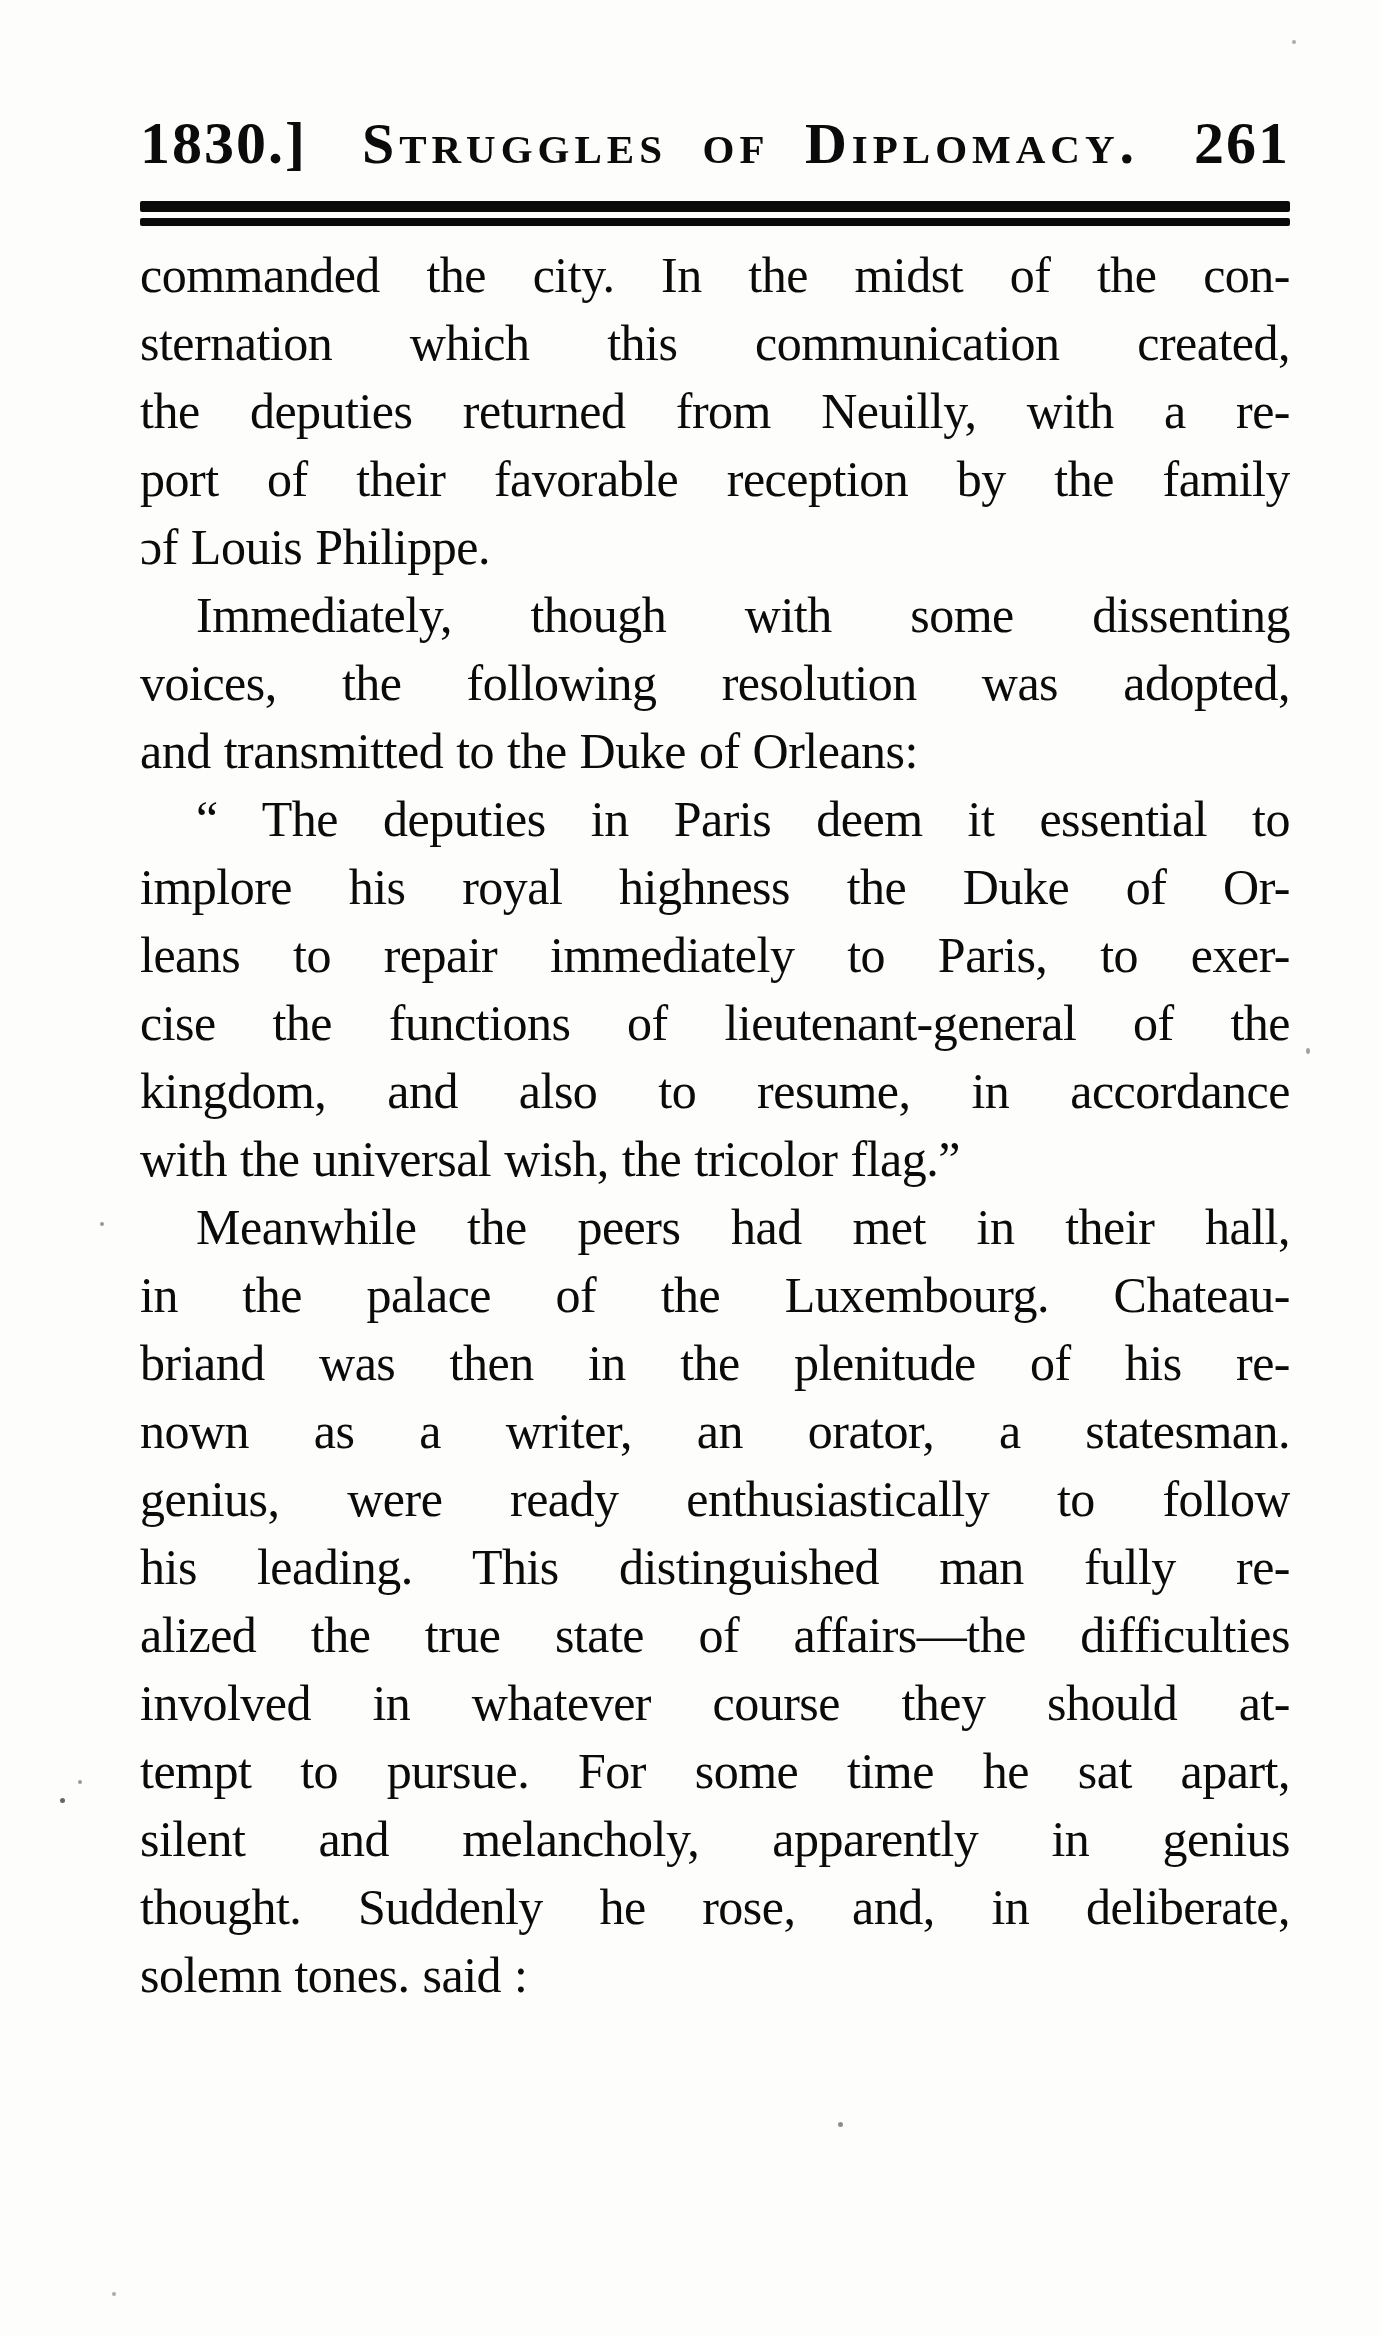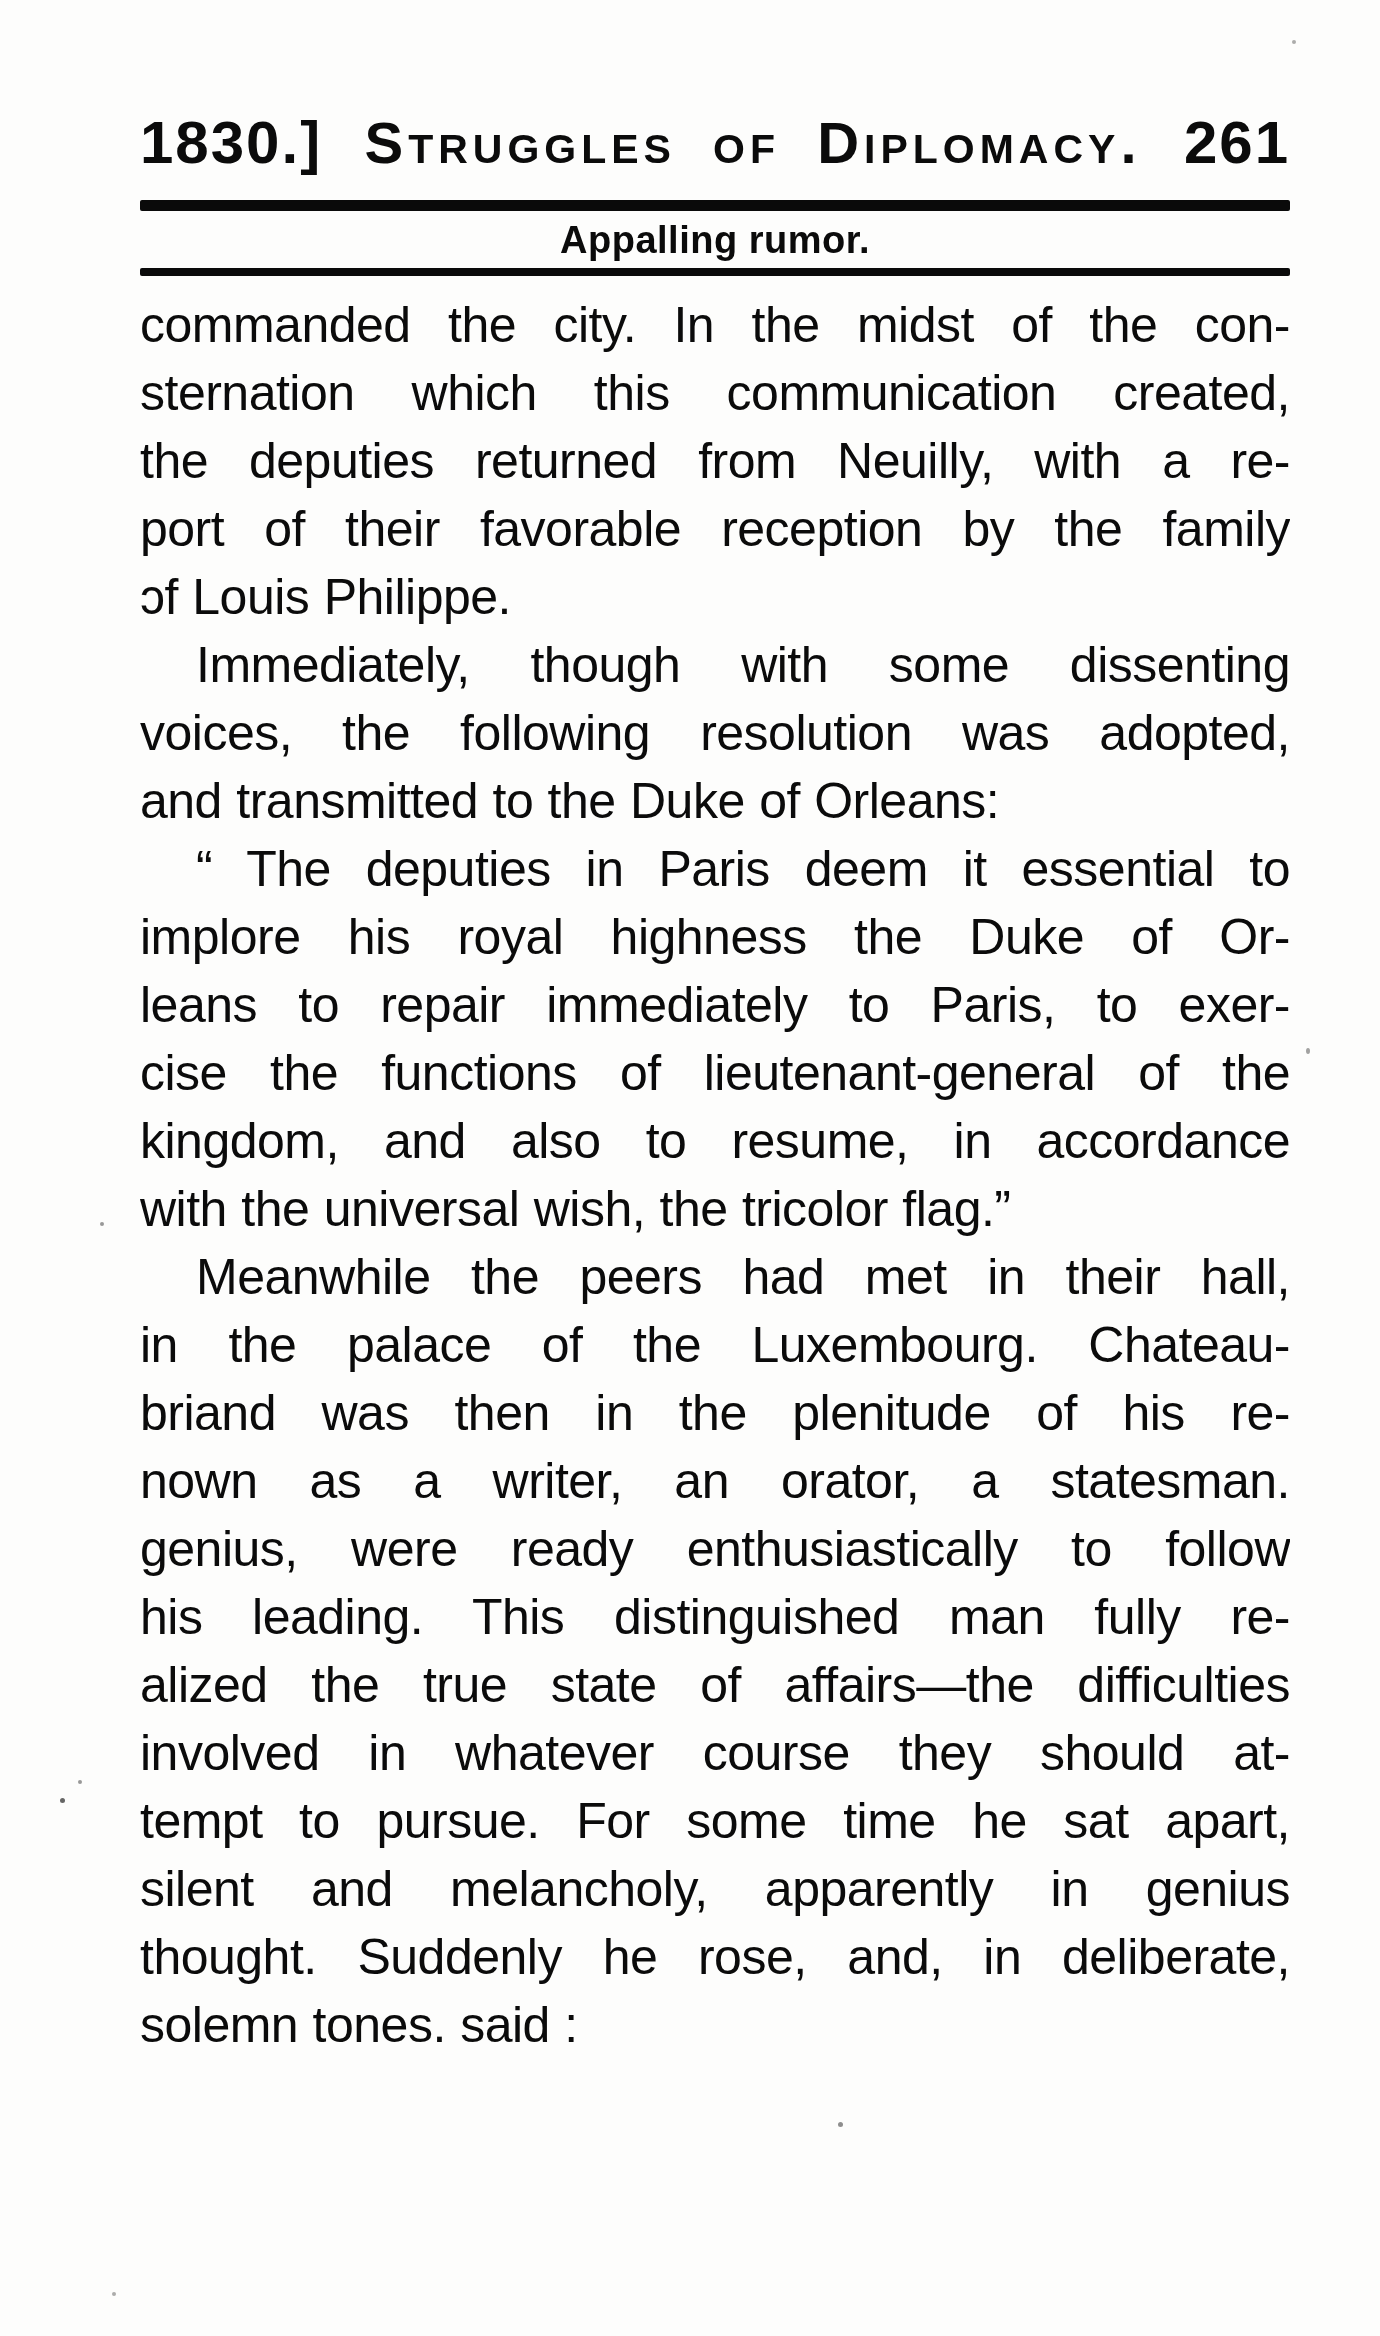--- a/index.html
+++ b/index.html
@@ -2,21 +2,21 @@
 <html><head>
 <meta charset="utf-8">
 <style>
   html,body { margin:0; padding:0; }
   .page {
     position: relative;
     width: 1380px;
     height: 2336px;
     background: #fdfdfc;
     overflow: hidden;
-    font-family: Liberation Sans, sans-serif;
+    font-family: Liberation Serif, serif;
     color: #0b0b0b;
   }
   .content {
     position: absolute;
     left: 140px;
     top: 112px;
     width: 1150px;
   }
   
   .page-header {
@@ -90,21 +90,20 @@
   <div class="content">
 
     <header class="page-header">
       <span class="hdr-date">1830.]</span>
       <span class="hdr-title">Struggles of Diplomacy.</span>
       <span class="hdr-pageno">261</span>
     </header>
 
     <div class="rule rule-thick"></div>
 
-    <div class="caption">Appalling rumor.</div>
 
     <div class="rule rule-thin"></div>
 
     <main class="body-text">
 
       <div class="line">commanded the city.  In the midst of the con-</div>
       <div class="line">sternation which this communication created,</div>
       <div class="line">the deputies returned from Neuilly, with a re-</div>
       <div class="line">port of their favorable reception by the family</div>
       <div class="line para-end">ɔf Louis Philippe.</div>

